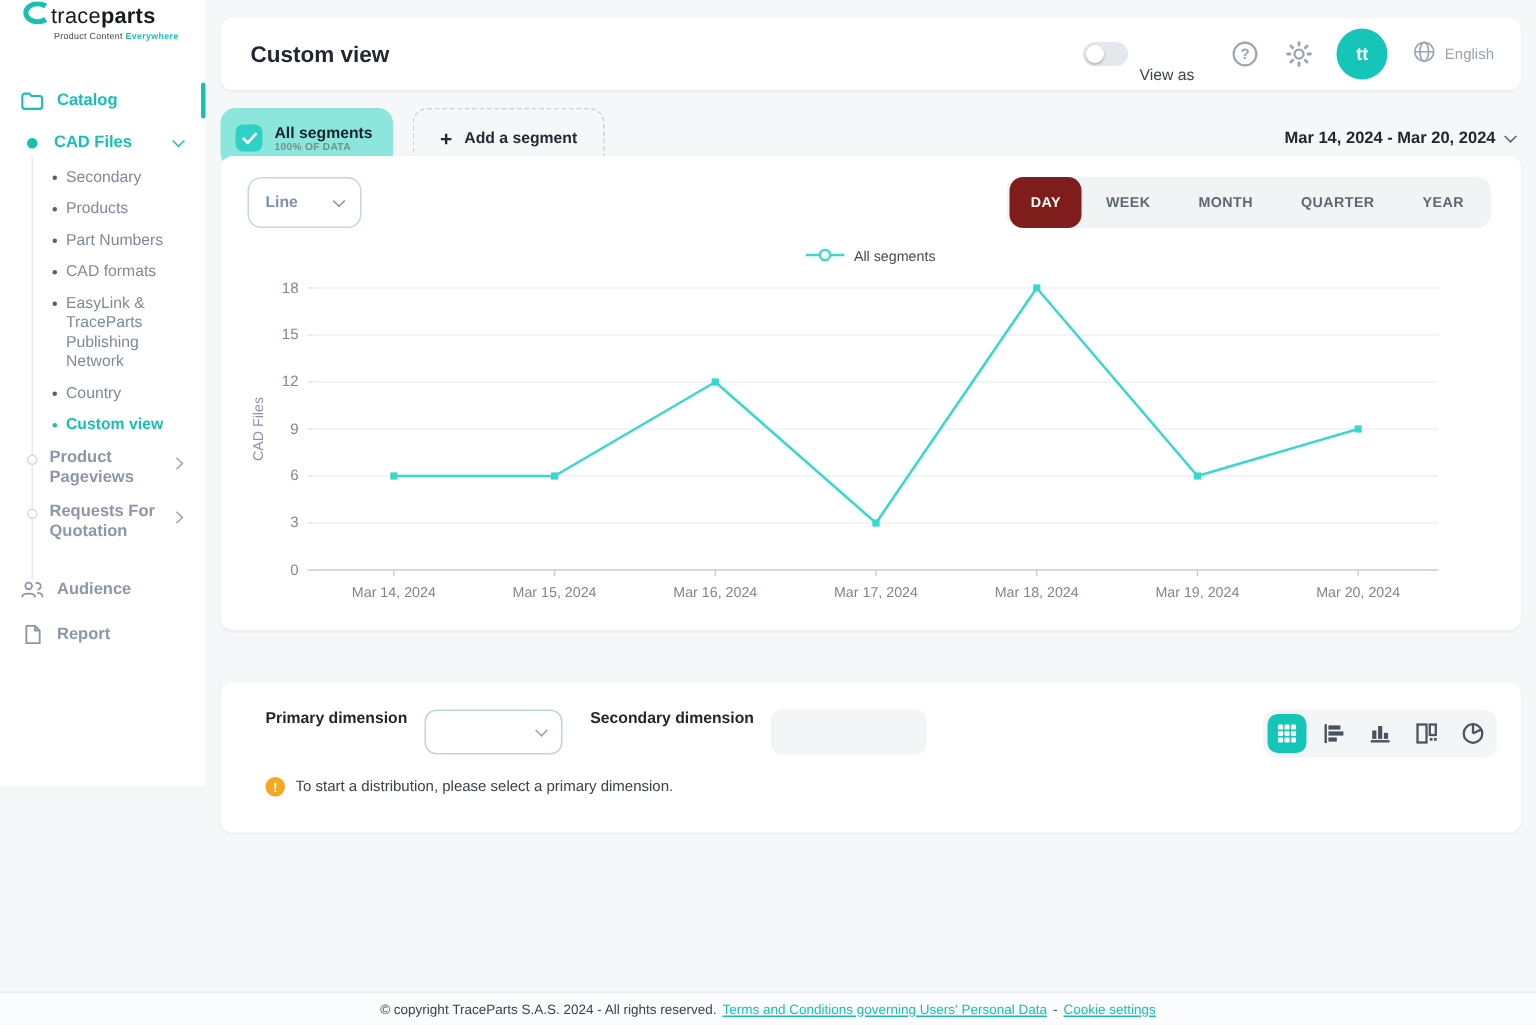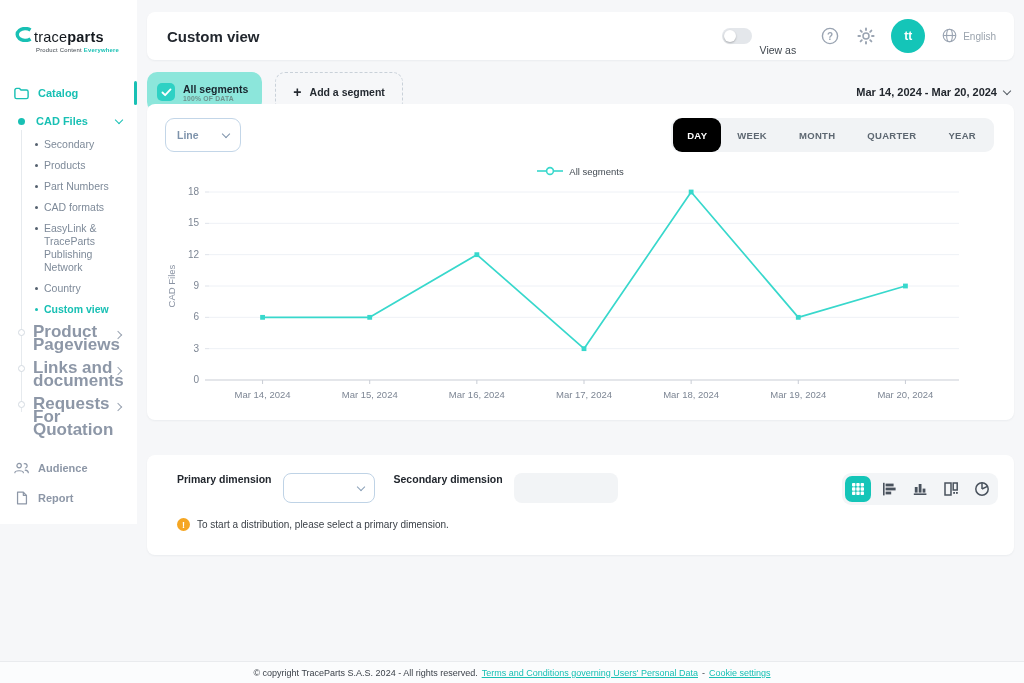--- a/index.html
+++ b/index.html
@@ -1,41 +1,41 @@
 <!DOCTYPE html>
 <html><head>
 <meta charset="utf-8">
 <style>
   *{margin:0;padding:0;box-sizing:border-box;}
   body{width:1024px;height:683px;font-family:"Liberation Sans",sans-serif;background:#f6f7f9;overflow:hidden;}
   .app{position:relative;width:1024px;height:683px;background:#f6f7f9;}
 
   
   .sidebar{position:absolute;left:0;top:0;width:137px;height:524px;background:#fff;z-index:2;}
-  .logo{padding:1px 0 0 14px;height:52px;margin-top:26px;}
+  .logo{padding:1px 0 0 14px;height:52px;}
   .logo-row{display:flex;align-items:center;gap:2px;}
   .brand{font-size:14.5px;color:#14191f;letter-spacing:.2px;}
   .brand b{font-weight:700;}
   .tagline{font-size:5.9px;color:#3f474e;margin-left:22px;margin-top:1px;letter-spacing:.22px;}
   .tagline b{color:#18c0b4;font-weight:700;}
   .nav-item{position:relative;height:30px;display:flex;align-items:center;gap:8px;padding-left:13px;font-size:11px;font-weight:700;color:#8d97a7;cursor:pointer;}
   .nav-item .ic{width:17px;height:17px;flex:0 0 17px;display:flex;align-items:center;justify-content:center;}
   .nav-item.active{color:#18c0b4;}
   .nav-item.catalog::after{content:"";position:absolute;right:0;top:3px;width:3px;height:24px;border-radius:2px;background:#18c0b4;}
   .tree{position:relative;}
   .tree-line{position:absolute;left:21px;top:22px;height:282px;width:1px;background:#e6eaee;}
   .group-head{position:relative;height:26px;display:flex;align-items:center;padding-left:36px;font-size:11px;font-weight:700;color:#18c0b4;cursor:pointer;}
   .group-head::before{content:"";position:absolute;left:18px;top:10px;width:7px;height:7px;border-radius:50%;background:#18c0b4;}
   .group-head .chev{position:absolute;right:15px;top:9px;color:#18c0b4;}
   .sub{list-style:none;}
   .sub li{position:relative;padding:4px 6px 4px 44px;font-size:10.5px;line-height:13px;color:#7e8a99;cursor:pointer;}
   .sub li::before{content:"";position:absolute;left:35px;top:9px;width:3px;height:3px;border-radius:50%;background:#55616f;}
   .sub li.active{color:#18c0b4;font-weight:700;}
   .sub li.active::before{background:#18c0b4;}
-  .group{position:relative;padding:5px 24px 5px 33px;font-size:17px;line-height:13px;font-weight:700;color:#8d97a7;cursor:pointer;}
+  .group{position:relative;padding:5px 24px 5px 33px;font-size:11px;line-height:13px;font-weight:700;color:#8d97a7;cursor:pointer;}
   .group::before{content:"";position:absolute;left:18px;top:9px;width:5px;height:5px;border:1px solid #d3dae1;border-radius:50%;background:#fff;}
   .group .chev{position:absolute;right:16px;top:12px;color:#9aa4b2;}
   .chev{display:inline-block;width:6px;height:6px;border-right:1.6px solid currentColor;border-bottom:1.6px solid currentColor;}
   .chev.down{transform:rotate(45deg);}
   .chev.right{transform:rotate(-45deg);}
   .sidebar-bottom{margin-top:12px;text-align:center;}
 
   
   .card{position:absolute;background:#fff;border-radius:8px;box-shadow:0 1px 2px rgba(25,39,55,.05);}
   .header-card{left:147px;top:12px;width:867px;height:48px;display:flex;align-items:center;}
@@ -61,21 +61,21 @@
   .date-range{margin-left:auto;display:flex;align-items:center;gap:7px;font-size:11px;font-weight:700;color:#22272e;cursor:pointer;padding-right:4px;}
   .date-range .chev{color:#555c64;margin-top:-3px;}
 
   
   .chart-card{left:147px;top:104px;width:867px;height:316px;}
   .line-select{position:absolute;left:18px;top:14px;width:76px;height:34px;border:1px solid #c3d6e8;border-radius:9px;display:flex;align-items:center;justify-content:space-between;padding:0 11px;cursor:pointer;background:#fff;}
   .line-select span{font-size:10.5px;font-weight:700;color:#7e93ab;}
   .line-select .chev{color:#7e93ab;margin-top:-2px;}
   .tabs{position:absolute;right:20px;top:14px;height:34px;background:#f1f3f5;border-radius:9px;display:flex;align-items:center;padding:0 2px;}
   .tab{font-size:9.5px;font-weight:700;color:#5d6771;letter-spacing:.3px;padding:0 16px;height:34px;display:flex;align-items:center;cursor:pointer;border-radius:9px;}
-  .tab.active{background:#000000;color:#fff;padding:10px 14px;height:34px;}
+  .tab.active{background:#7f1d1d;color:#fff;padding:10px 14px;height:34px;}
   .legend{position:absolute;left:0;top:58px;width:100%;display:flex;align-items:center;justify-content:center;gap:6px;cursor:pointer;}
   .legend-text{font-size:9.5px;color:#424a52;}
   .chart-wrap{position:absolute;left:4px;top:76px;width:858px;height:232px;}
 
   
   .dist-card{left:147px;top:455px;width:867px;height:100px;}
   .dist-row{display:flex;align-items:flex-start;padding:18px 16px 0 30px;}
   .dim-label{font-size:10.5px;font-weight:700;color:#22272e;}
   .dim-select{width:92px;height:30px;margin-left:11px;border:1px solid #bfd3e6;border-radius:8px;display:flex;align-items:center;justify-content:flex-end;padding-right:10px;cursor:pointer;background:#fff;}
   .dim-select .chev{color:#8fa;color:#8aa0b8;margin-top:-2px;}
@@ -133,24 +133,20 @@
         <li>Products</li>
         <li>Part Numbers</li>
         <li>CAD formats</li>
         <li>EasyLink &amp; TraceParts Publishing Network</li>
         <li>Country</li>
         <li class="active">Custom view</li>
       </ul>
 
       <div class="group">
         <span>Product Pageviews</span>
-        <span class="chev right"></span>
-      </div>
-      <div class="group">
-        <span>Links and documents</span>
         <span class="chev right"></span>
       </div>
       <div class="group">
         <span>Requests For Quotation</span>
         <span class="chev right"></span>
       </div>
     </div>
 
     <div class="sidebar-bottom">
       <div class="nav-item">

